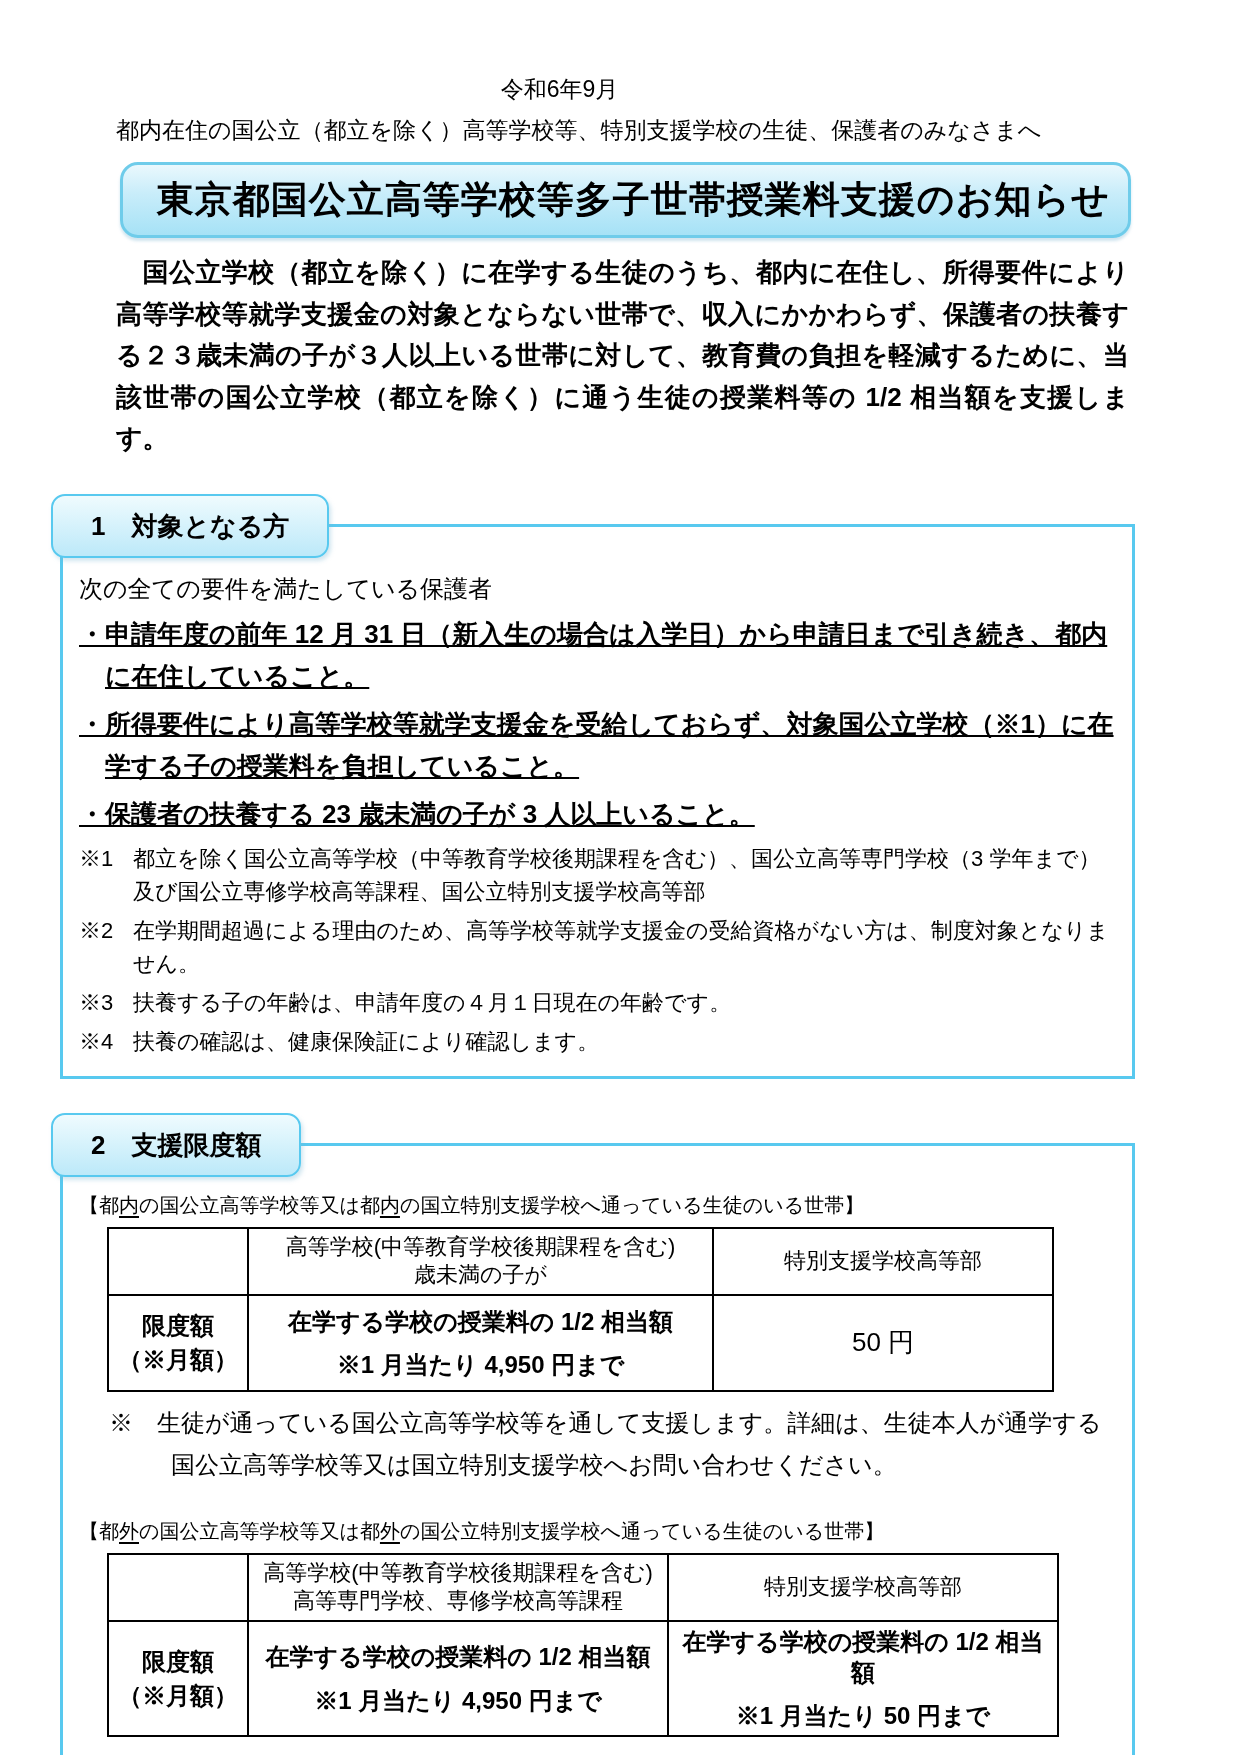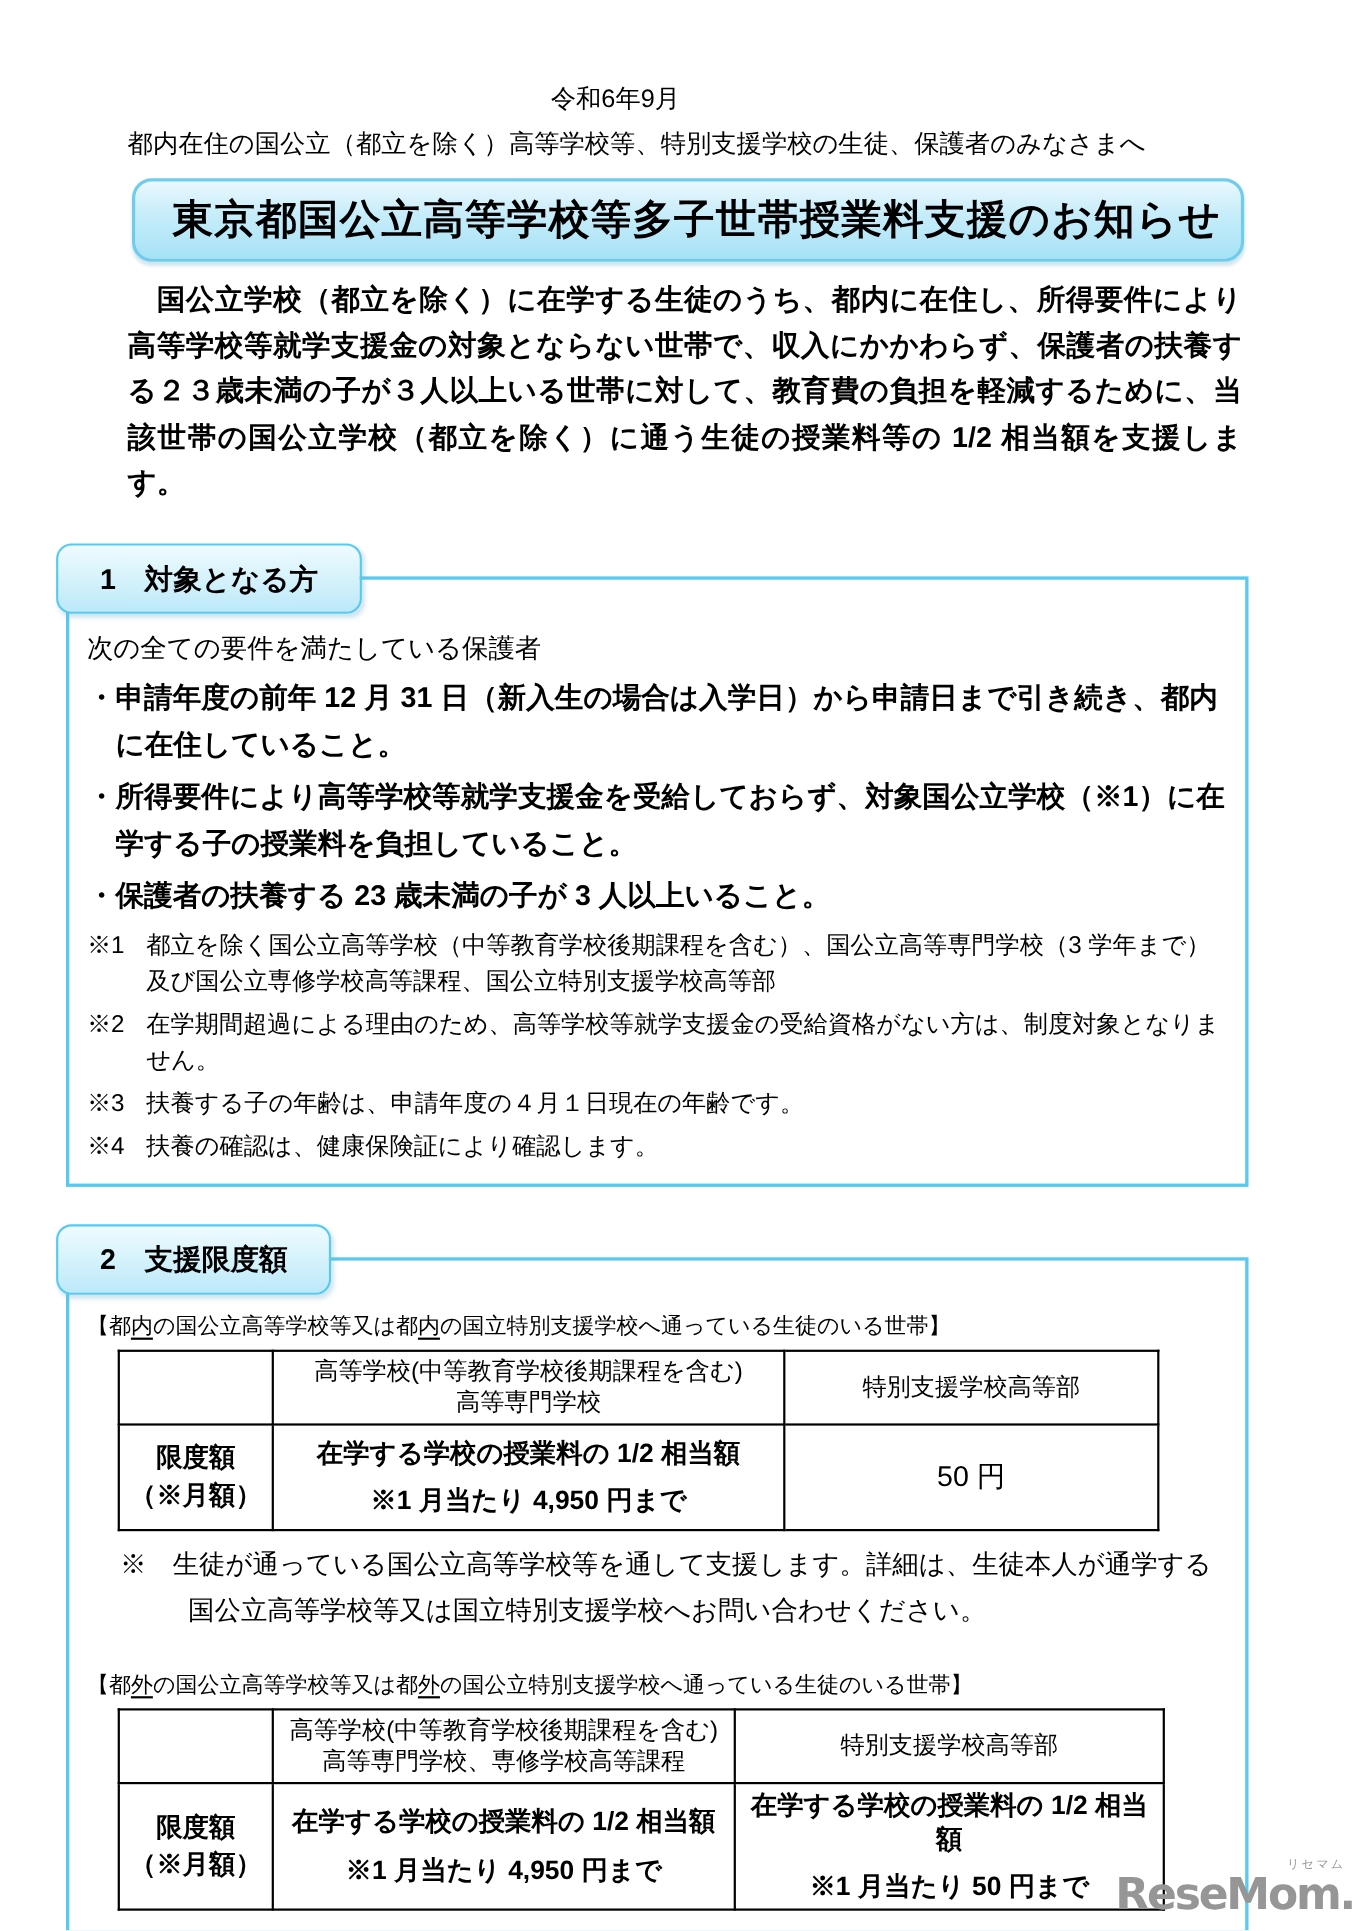--- a/index.html
+++ b/index.html
@@ -30,21 +30,21 @@
     padding:0 38px; height:64px; line-height:60px;
     border:2px solid #58c9ef; border-radius:14px;
     background:linear-gradient(180deg,#effbfe 0%,#bce9f9 100%);
     font-size:26px; font-weight:700;
     box-shadow:2px 3px 4px rgba(120,180,210,.35);
     white-space:nowrap;
   }
   .sec-body { padding:46px 18px 18px 16px; }
 
   .lead { margin:0 0 8px 0; font-size:24px; }
-  .bullet { margin:6px 0; font-size:26px; font-weight:700; line-height:1.62; padding-left:26px; text-indent:-26px; }
+  .bullet { margin:6px 0; font-size:26px; font-weight:700; line-height:1.62; padding-left:26px; text-indent:-26px;text-decoration:underline; }
   .fnote { display:flex; margin-top:6px; font-size:22px; line-height:1.5; }
   .fnote .fl { flex:0 0 54px; }
   .fnote .ft { flex:1; }
 
   .caption { margin:0 0 8px 0; font-size:20px; }
   .caption .u { text-decoration:underline; text-decoration-thickness:2px; text-underline-offset:4px; }
   .caption2 { margin-top:32px; }
 
   table.limits { border-collapse:collapse; margin-left:28px; table-layout:fixed; }
   table.limits th, table.limits td { border:2px solid #000; text-align:center; vertical-align:middle; padding:4px 6px; }
@@ -118,21 +118,21 @@
         <colgroup>
             <col style="width:140px">
             <col style="width:465px">
             <col style="width:340px">
           </colgroup>
         <tbody>
             <tr>
           <th></th>
           <th>
             <div>高等学校(中等教育学校後期課程を含む)</div>
-            <div>高等専門学校</div>
+            <div>歳未満の子が</div>
           </th>
           <th>特別支援学校高等部</th>
         </tr>
         <tr class="dr">
           <td class="row-label">
             <div>限度額</div>
             <div>（※月額）</div>
           </td>
           <td>
             <div class="cell-main">在学する学校の授業料の 1/2 相当額</div>
@@ -175,18 +175,14 @@
             <div class="cell-main">在学する学校の授業料の 1/2 相当額</div>
             <div class="cell-sub">※1 月当たり 50 円まで</div>
           </td>
         </tr>
       </tbody>
         </table>
 
     </div>
   </section>
 
-  <div class="watermark">
-    <span class="wm-ruby">リセマム</span>
-    <span class="wm-text">ReseMom.</span>
-  </div>
 
 </div>
 
 </body></html>

